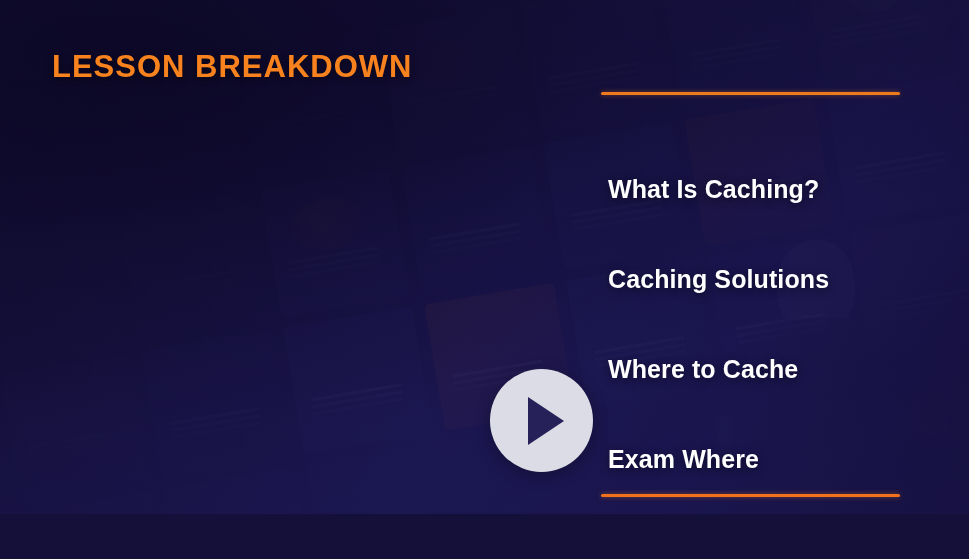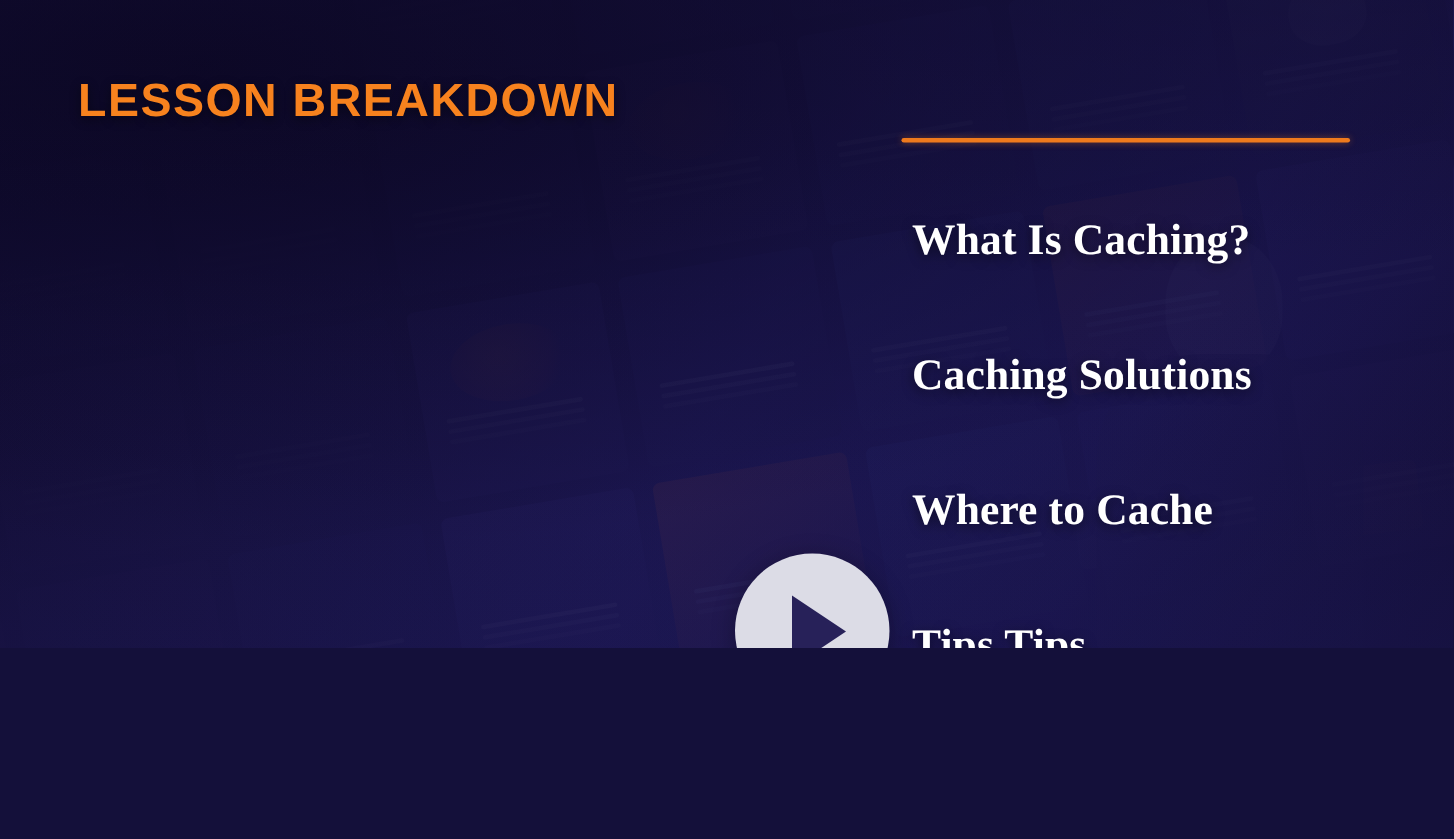--- a/index.html
+++ b/index.html
@@ -1,20 +1,20 @@
 <!DOCTYPE html>
 <html><head>
 <meta charset="utf-8">
 <style>
   * { margin:0; padding:0; box-sizing:border-box; }
   html, body { width:969px; height:559px; overflow:hidden; background:#14103a; }
 
   .stage{
     position:relative;
-    width:969px; height:432px;
+    width:969px; height:514px;
     overflow:hidden;
     font-family:"Liberation Sans", sans-serif;
     background:
       radial-gradient(120% 110% at 8% 6%, rgba(12,8,40,0.96) 0%, rgba(18,13,58,0.55) 42%, rgba(20,16,70,0.15) 72%, rgba(20,16,70,0) 100%),
       linear-gradient(135deg, #18123c 0%, #1d1750 38%, #241d66 62%, #1b1550 88%, #17123e 100%);
   }
 
   
   .mosaic{
     position:absolute;
@@ -140,28 +140,27 @@
   .rule.bottom{ position:absolute; left:0; bottom:0; background:#f2711c; }
 
   .items{
     position:absolute;
     left:7px; top:52px;
     width:292px;
   }
   .item{
     height:90px;
     display:flex;
-    align-items:flex-start;
-    font-size:29px;
+    align-items:center;
+    font-size:25px;
     font-weight:bold;
     color:#ffffff;
     letter-spacing:0.1px;
     white-space:nowrap;
     text-shadow:0 2px 8px rgba(0,0,0,.50);
-    font-family:Liberation Serif, serif;
   }
 
   
   .play{
     position:absolute;
     left:490px; top:369px;
     width:103px; height:103px;
     border-radius:50%;
     background:#dcdce6;
     box-shadow:0 3px 16px rgba(0,0,0,.30);
@@ -254,21 +253,21 @@
         <div class="item">
           <span>What Is Caching?</span>
         </div>
         <div class="item">
           <span>Caching Solutions</span>
         </div>
         <div class="item">
           <span>Where to Cache</span>
         </div>
         <div class="item">
-          <span>Tips Tips</span>
+          <span>Exam Where</span>
         </div>
       </div>
 
       <div class="rule bottom"></div>
     </div>
 
     <div class="play">
       <div class="tri"></div>
     </div>
 

